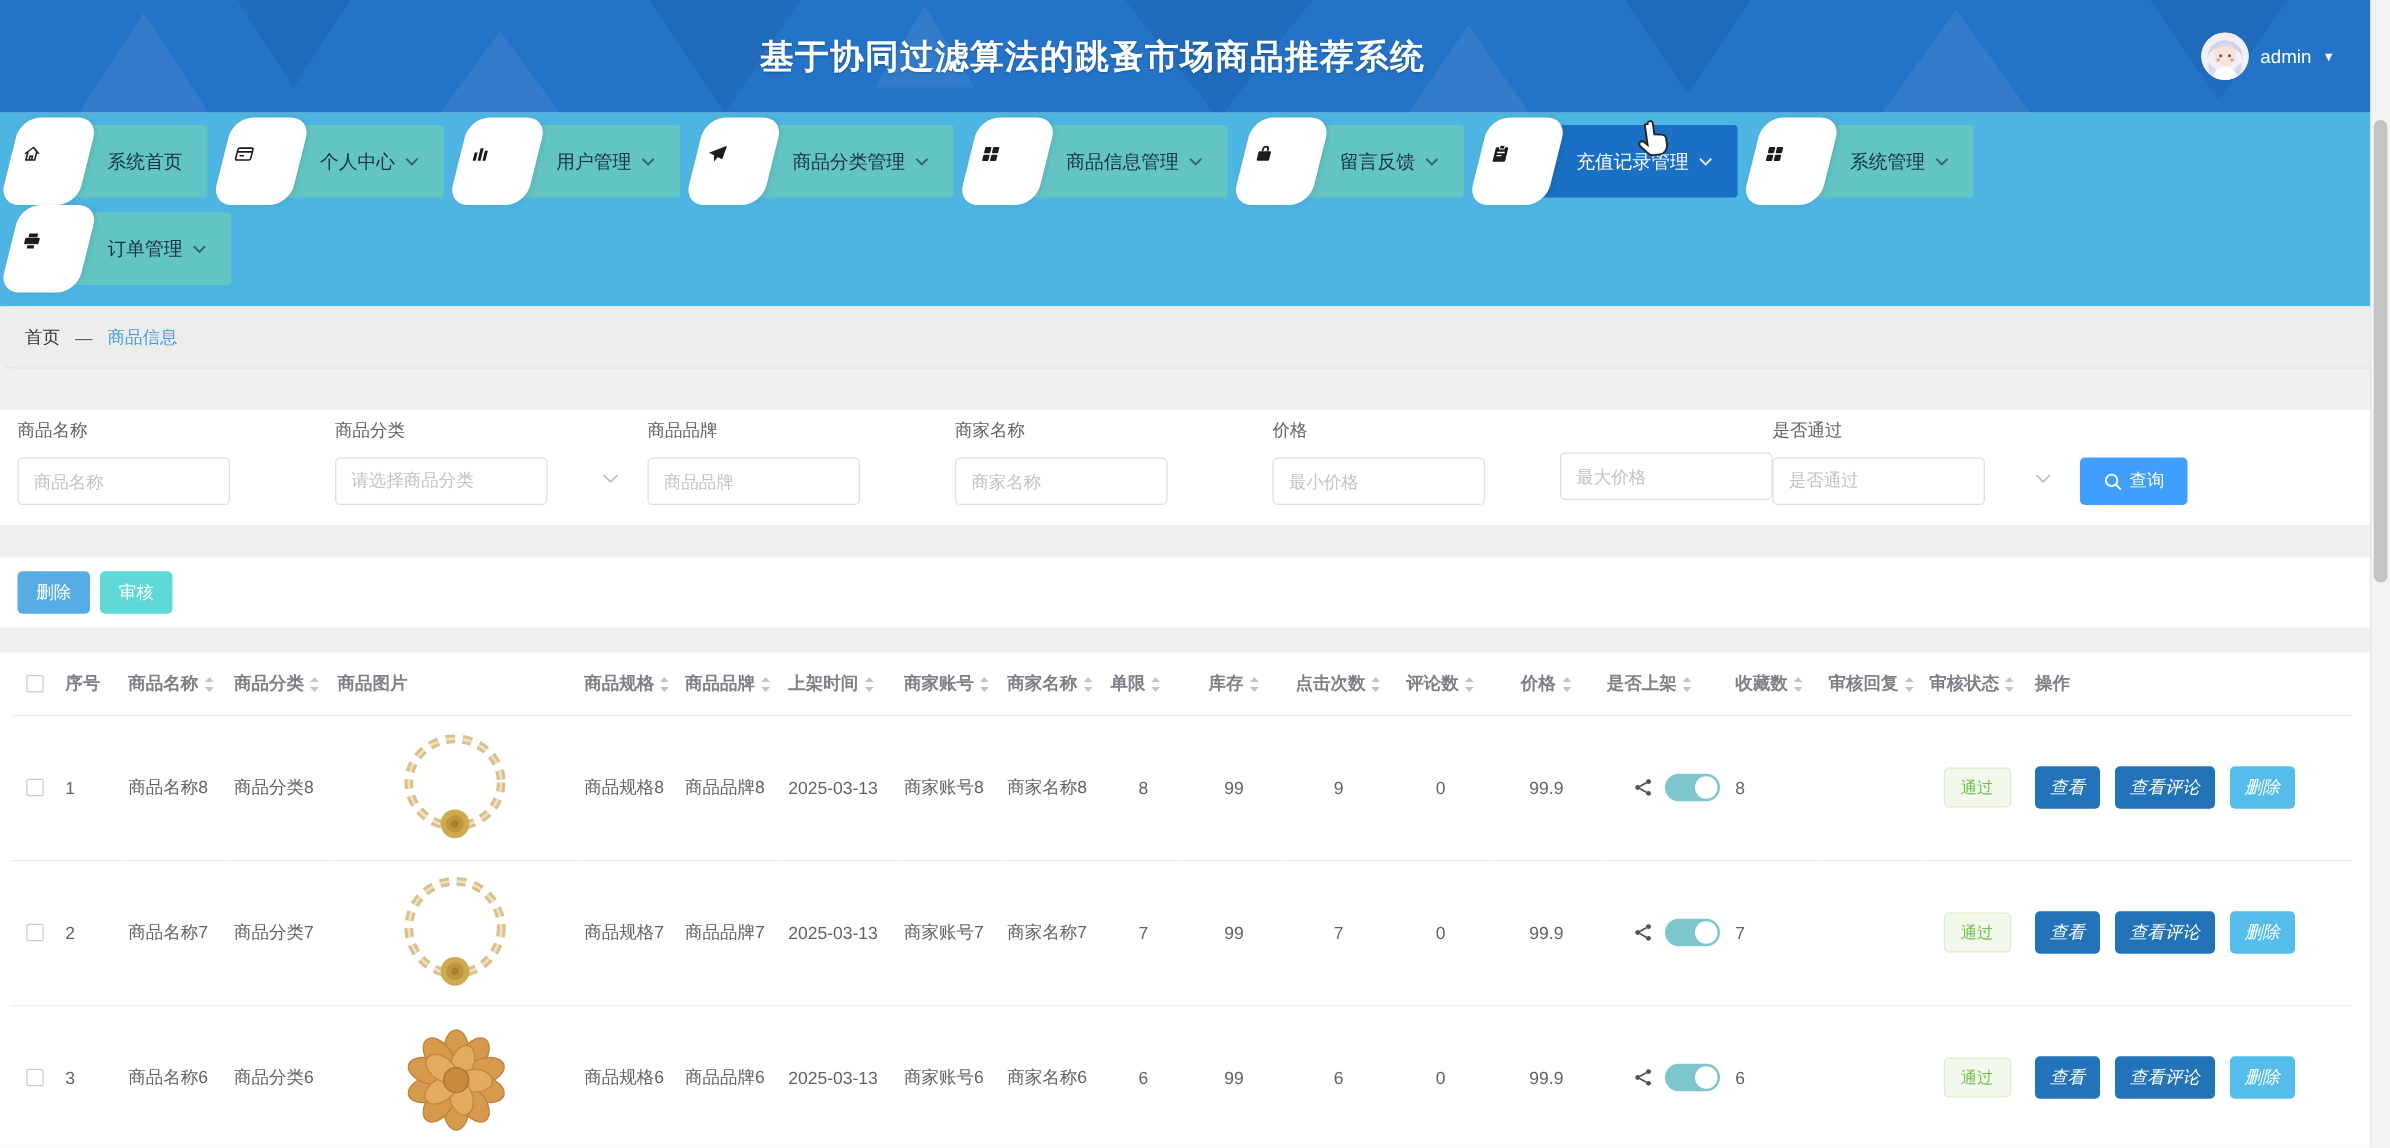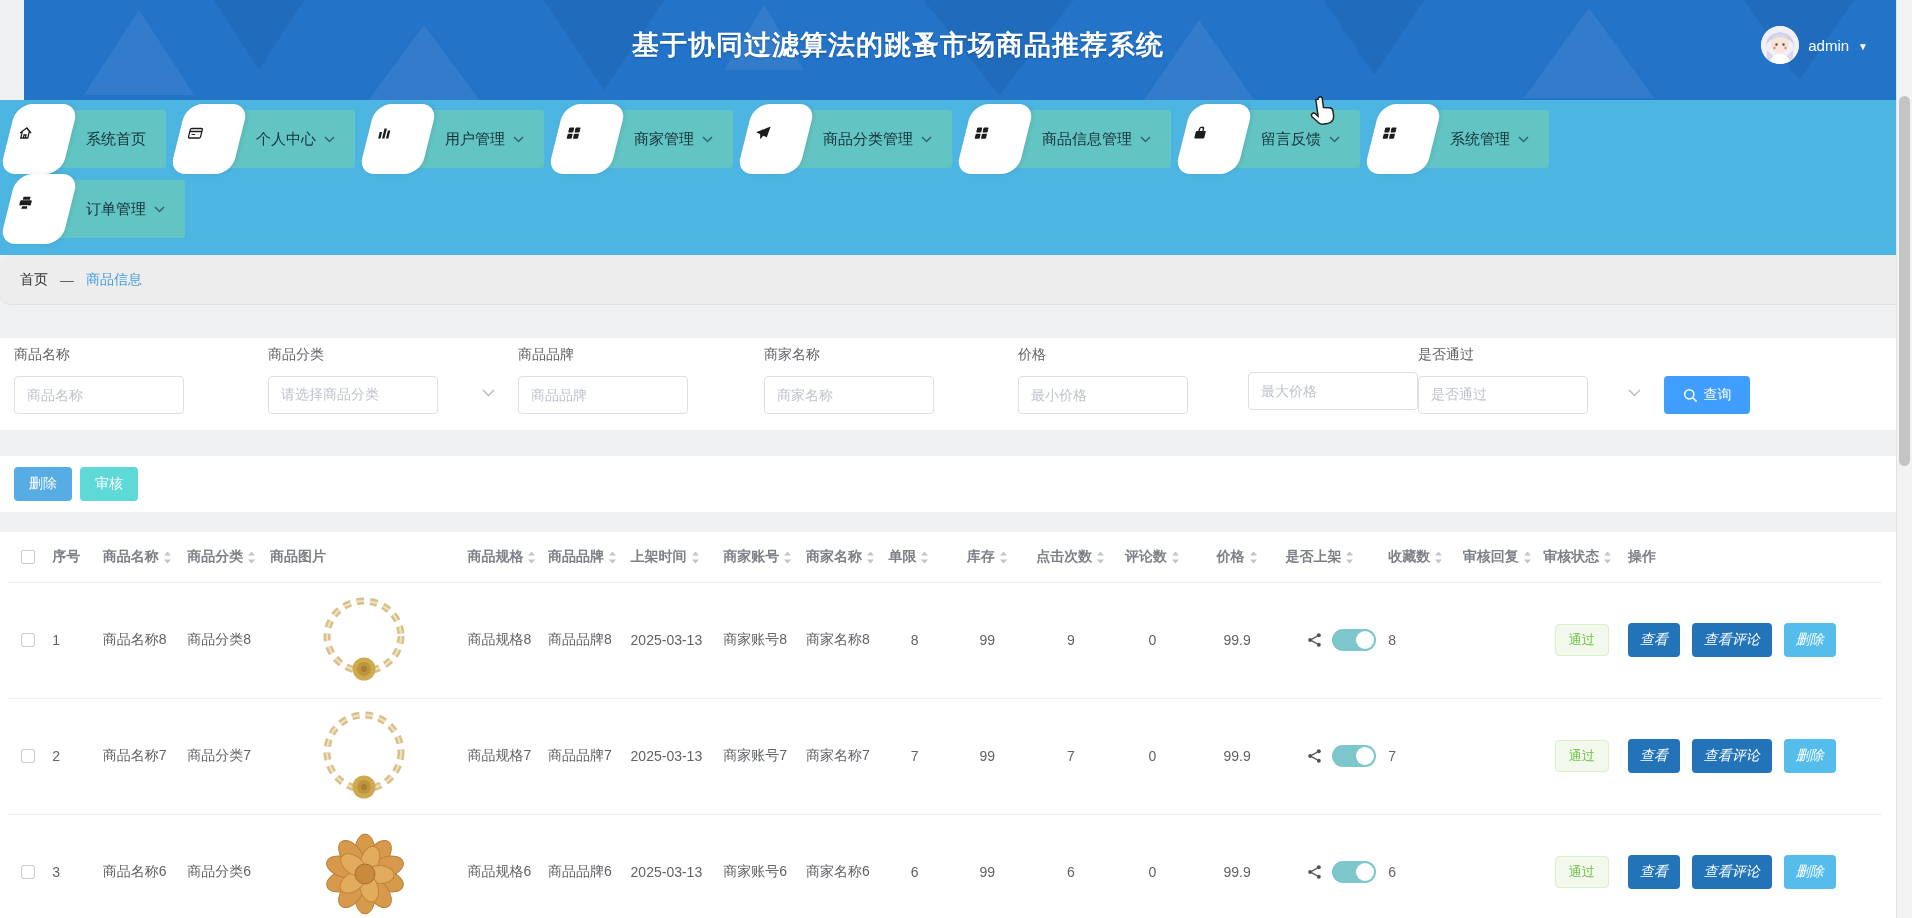--- a/index.html
+++ b/index.html
@@ -1,20 +1,20 @@
 <!DOCTYPE html>
 <html><head>
 <meta charset="utf-8">
 <style>
   * { margin:0; padding:0; box-sizing:border-box; }
   html,body { width:1912px; height:918px; overflow:hidden;
     font-family:"Liberation Sans","DejaVu Sans",sans-serif; background:#eef0f1; }
 
   
-  .banner { position:relative; height:100px; background:#2373c8; overflow:hidden;margin-left:24px; }
+  .banner { position:relative; height:90px; background:#2373c8; overflow:hidden; }
   .tri { position:absolute; width:0; height:0; }
   .tri.up   { border-left:solid transparent; border-right:solid transparent; border-bottom:solid rgba(255,255,255,.07); }
   .tri.down { border-left:solid transparent; border-right:solid transparent; border-top:solid rgba(8,40,90,.10); }
   .banner-title { position:absolute; left:0; top:0; width:1748px; height:90px;
     display:flex; align-items:center; justify-content:center;
     color:#fff; font-size:27px; font-weight:bold; letter-spacing:1px;
     text-shadow:0 1px 2px rgba(0,0,0,.25); }
   .user-box { position:absolute; right:44px; top:0; height:90px; display:flex; align-items:center; gap:9px; color:#fff; }
   .avatar { width:38px; height:38px; border-radius:50%; overflow:hidden; background:#fff; flex:0 0 auto; }
   .user-name { font-size:15px; }
@@ -166,75 +166,74 @@
         <rect x="6.9" y="3.5" width="2.4" height="10" fill="#1c1c1c"></rect>
         <rect x="10.8" y="5.5" width="2.4" height="8" fill="#1c1c1c"></rect>
       </svg>
     </span>
     <span class="nav-label">用户管理</span>
     <svg class="caret" width="11" height="7" viewBox="0 0 11 7">
         <path d="M1 1 L5.5 5.5 L10 1" fill="none" stroke="#14333d" stroke-width="1.5"></path>
       </svg>
   </div>
 
+
+  <div class="nav-item">
+    <span class="white-tag">
+      <svg class="nav-ico" viewBox="0 0 16 16">
+        <path d="M14.5 1.5 L1.5 7.2 L6 9.2 L7.2 14.3 L9.4 10.7 L13.4 12.3 Z" fill="#1c1c1c"></path>
+      </svg>
+    </span>
+    <span class="nav-label">商品分类管理</span>
+    <svg class="caret" width="11" height="7" viewBox="0 0 11 7">
+        <path d="M1 1 L5.5 5.5 L10 1" fill="none" stroke="#14333d" stroke-width="1.5"></path>
+      </svg>
+  </div>
+
   <div class="nav-item">
     <span class="white-tag">
       <svg class="nav-ico" viewBox="0 0 16 16">
         <rect x="2.5" y="2.5" width="5" height="5" rx="0.8" fill="#1c1c1c"></rect>
         <rect x="8.8" y="2.5" width="5" height="5" rx="0.8" fill="#1c1c1c"></rect>
         <rect x="2.5" y="8.8" width="5" height="5" rx="0.8" fill="#1c1c1c"></rect>
         <rect x="8.8" y="8.8" width="5" height="5" rx="0.8" fill="#1c1c1c"></rect>
       </svg>
     </span>
-    <span class="nav-label">商家管理</span>
-    <svg class="caret" width="11" height="7" viewBox="0 0 11 7">
-        <path d="M1 1 L5.5 5.5 L10 1" fill="none" stroke="#14333d" stroke-width="1.5"></path>
-      </svg>
-  </div>
-
-  <div class="nav-item">
-    <span class="white-tag">
-      <svg class="nav-ico" viewBox="0 0 16 16">
-        <path d="M14.5 1.5 L1.5 7.2 L6 9.2 L7.2 14.3 L9.4 10.7 L13.4 12.3 Z" fill="#1c1c1c"></path>
-      </svg>
-    </span>
-    <span class="nav-label">商品分类管理</span>
-    <svg class="caret" width="11" height="7" viewBox="0 0 11 7">
-        <path d="M1 1 L5.5 5.5 L10 1" fill="none" stroke="#14333d" stroke-width="1.5"></path>
-      </svg>
-  </div>
-
-  <div class="nav-item">
-    <span class="white-tag">
-      <svg class="nav-ico" viewBox="0 0 16 16">
-        <rect x="2.5" y="2.5" width="5" height="5" rx="0.8" fill="#1c1c1c"></rect>
-        <rect x="8.8" y="2.5" width="5" height="5" rx="0.8" fill="#1c1c1c"></rect>
-        <rect x="2.5" y="8.8" width="5" height="5" rx="0.8" fill="#1c1c1c"></rect>
-        <rect x="8.8" y="8.8" width="5" height="5" rx="0.8" fill="#1c1c1c"></rect>
-      </svg>
-    </span>
     <span class="nav-label">商品信息管理</span>
     <svg class="caret" width="11" height="7" viewBox="0 0 11 7">
         <path d="M1 1 L5.5 5.5 L10 1" fill="none" stroke="#14333d" stroke-width="1.5"></path>
       </svg>
   </div>
 
   <div class="nav-item">
     <span class="white-tag">
       <svg class="nav-ico" viewBox="0 0 16 16">
         <path d="M6 6 V4.3 a2 2 0 0 1 4 0 V6" fill="none" stroke="#1c1c1c" stroke-width="1.4"></path>
         <rect x="3" y="6" width="10" height="7.5" rx="1" fill="#1c1c1c"></rect>
       </svg>
     </span>
     <span class="nav-label">留言反馈</span>
     <svg class="caret" width="11" height="7" viewBox="0 0 11 7">
         <path d="M1 1 L5.5 5.5 L10 1" fill="none" stroke="#14333d" stroke-width="1.5"></path>
       </svg>
   </div>
 
+  <div class="nav-item active">
+    <span class="white-tag">
+      <svg class="nav-ico" viewBox="0 0 16 16">
+        <rect x="3" y="2.8" width="10" height="11.5" rx="1" fill="#1c1c1c"></rect>
+        <rect x="6" y="1.2" width="4" height="3" rx="0.8" fill="#1c1c1c" stroke="#fff" stroke-width="0.8"></rect>
+        <path d="M5 7 H11 M5 9.5 H9" stroke="#fff" stroke-width="1.1"></path>
+      </svg>
+    </span>
+    <span class="nav-label">充值记录管理</span>
+    <svg class="caret" width="11" height="7" viewBox="0 0 11 7">
+        <path d="M1 1 L5.5 5.5 L10 1" fill="none" stroke="#ffffff" stroke-width="1.5"></path>
+      </svg>
+  </div>
 
   <div class="nav-item">
     <span class="white-tag">
       <svg class="nav-ico" viewBox="0 0 16 16">
         <rect x="2.5" y="2.5" width="5" height="5" rx="0.8" fill="#1c1c1c"></rect>
         <rect x="8.8" y="2.5" width="5" height="5" rx="0.8" fill="#1c1c1c"></rect>
         <rect x="2.5" y="8.8" width="5" height="5" rx="0.8" fill="#1c1c1c"></rect>
         <rect x="8.8" y="8.8" width="5" height="5" rx="0.8" fill="#1c1c1c"></rect>
       </svg>
     </span>

